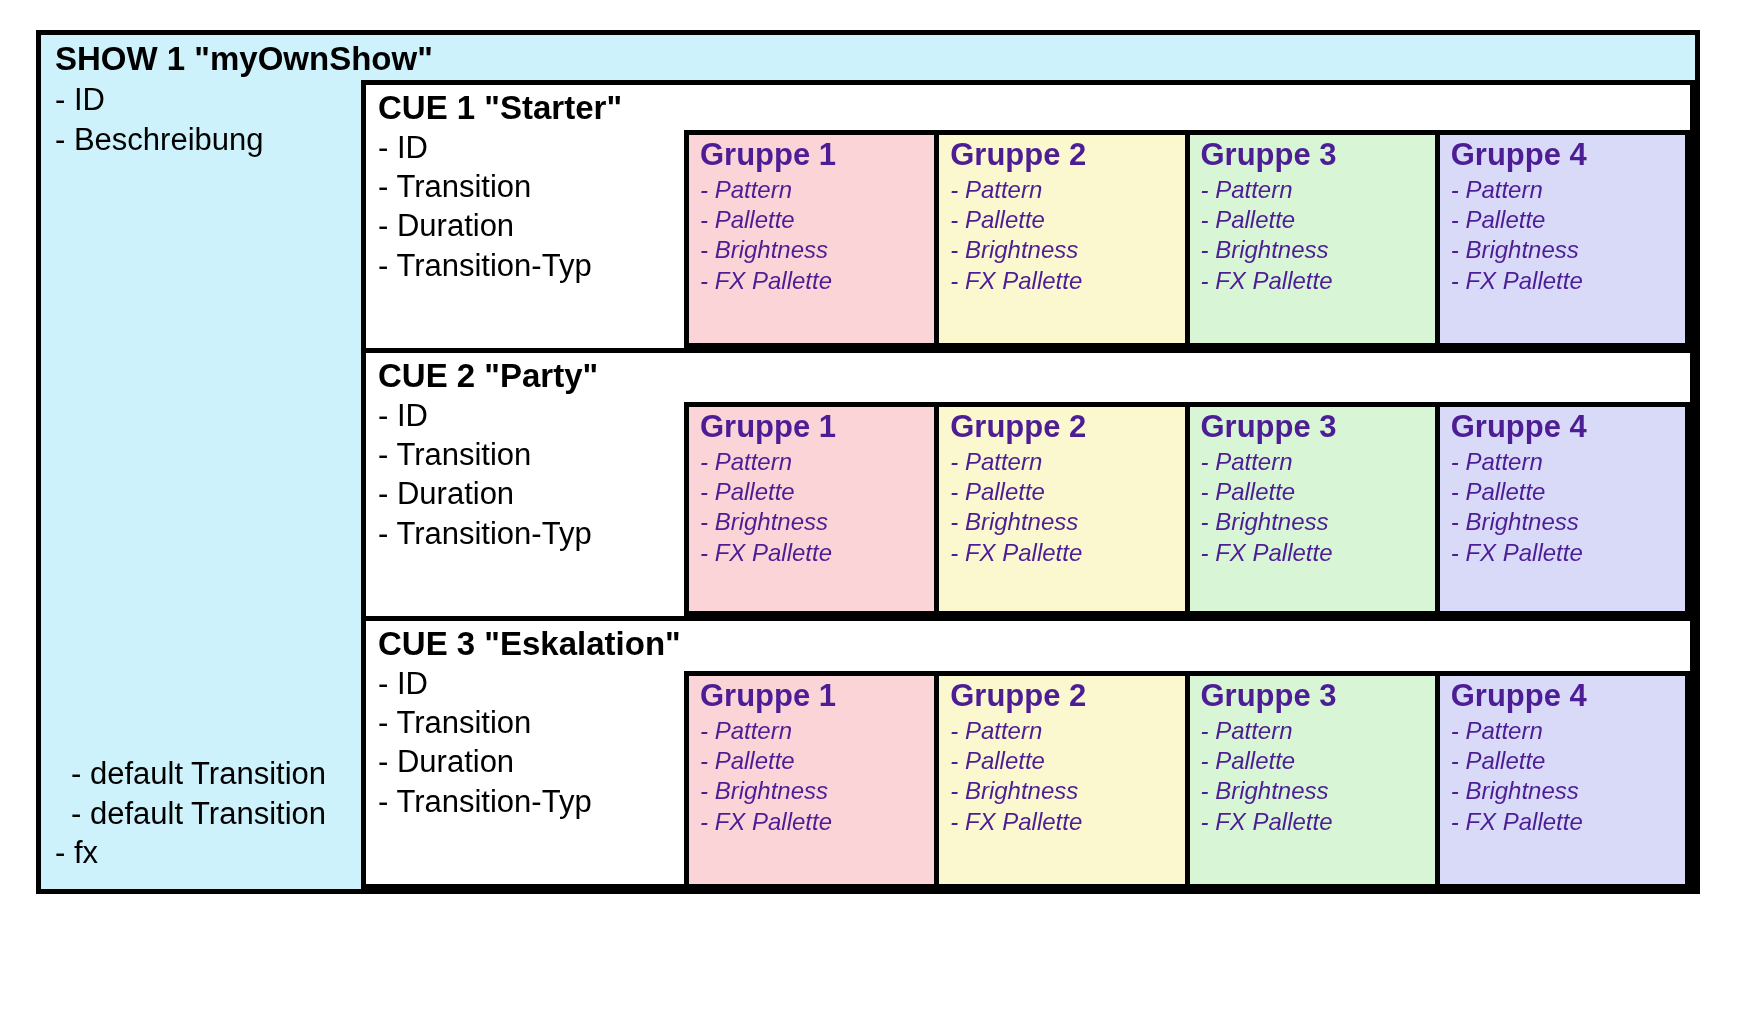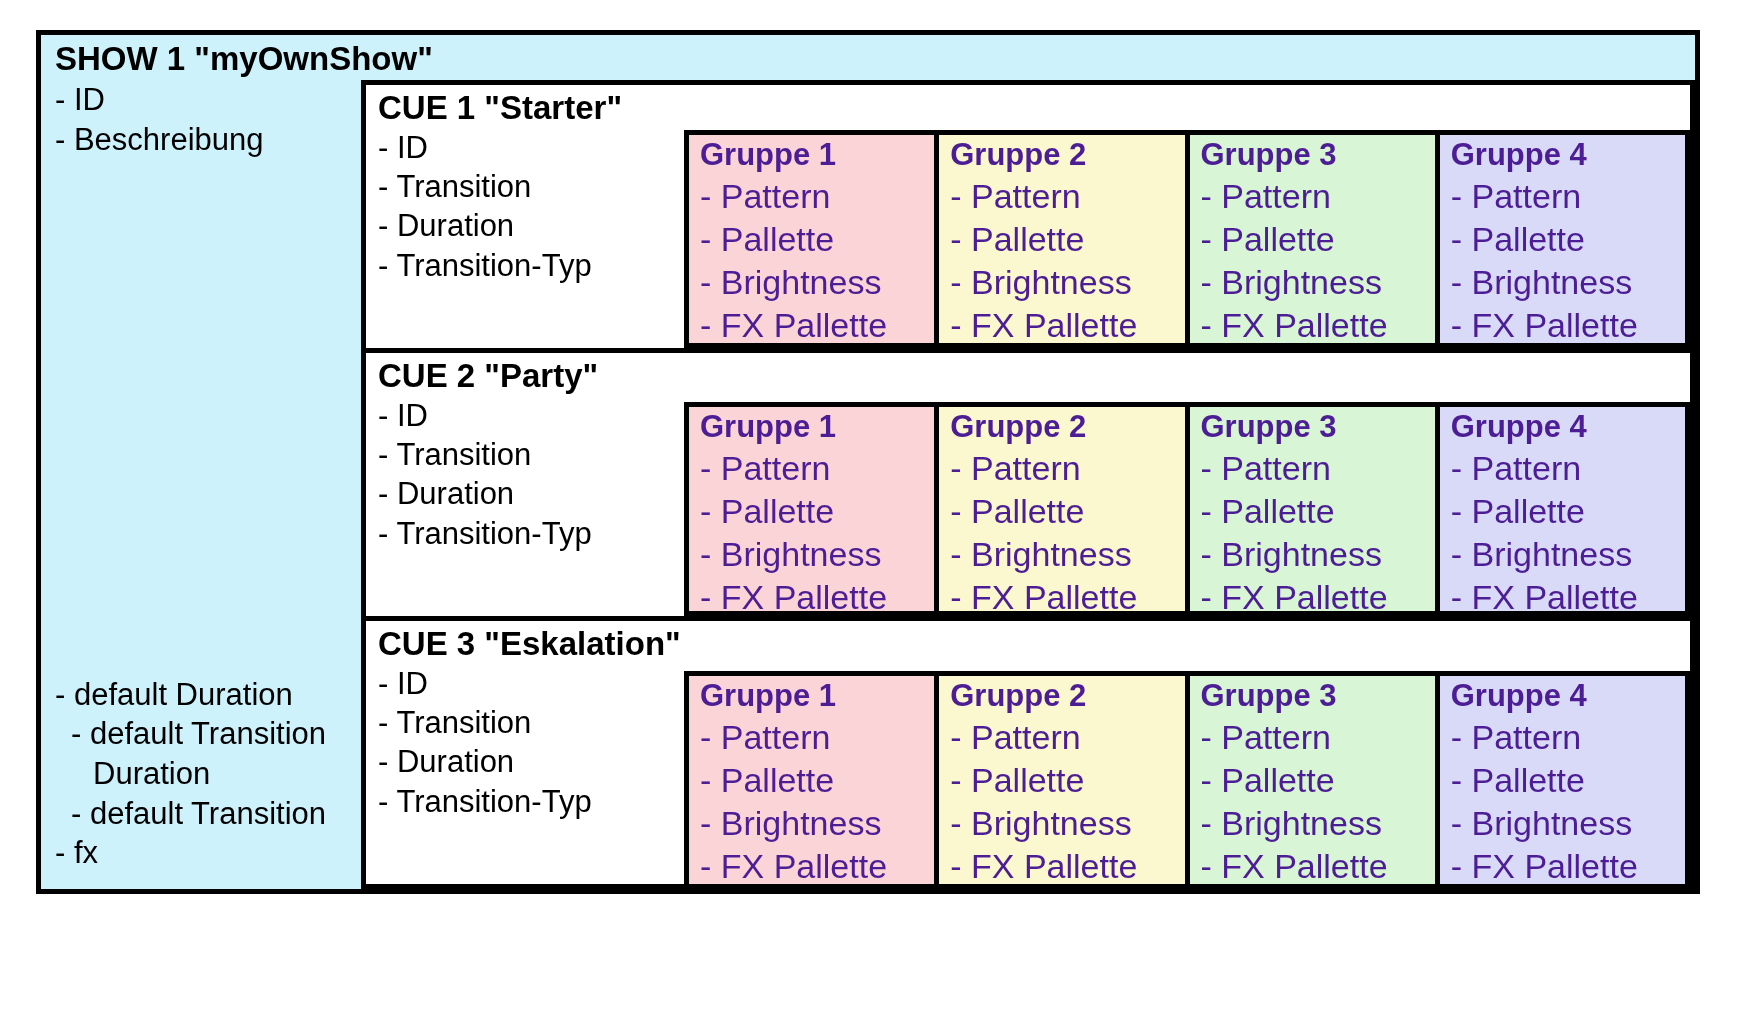--- a/index.html
+++ b/index.html
@@ -143,22 +143,23 @@
   .group-box + .group-box { border-left-width: 0; }
 
   .group-title {
     font-size: 31px;
     font-weight: bold;
     line-height: 1.18;
     white-space: nowrap;
     margin-bottom: 1px;
   }
   .group-props {
-    font-size: 34px;
+    font-size: 24px;
     line-height: 1.265;
+    font-style: italic;
   }
   .group-props .prop { white-space: nowrap; }
 
   
   .cue-box[data-row="0"] .group-box { height: 218px; }
   .cue-box[data-row="1"] .group-box { height: 214px; }
   .cue-box[data-row="2"] .group-box { height: 218px; margin-bottom: -5px; }
 </style>
 </head>
 <body>
@@ -171,25 +172,23 @@
 
     <div class="show-body">
 
       <div class="show-props">
         <div class="top-list">
           <div class="prop">- ID</div>
           <div class="prop">- Beschreibung</div>
         </div>
 
         <div class="bottom-list">
-          <div class="prop">- default Duration</div>
 
           <div class="prop wrapped">
             <span>- default Transition</span>
-            <span class="cont">Duration</span>
           </div>
 
           <div class="prop wrapped">
             <span>- default Transition</span>
           </div>
 
           <div class="prop">- fx</div>
         </div>
       </div>
 

